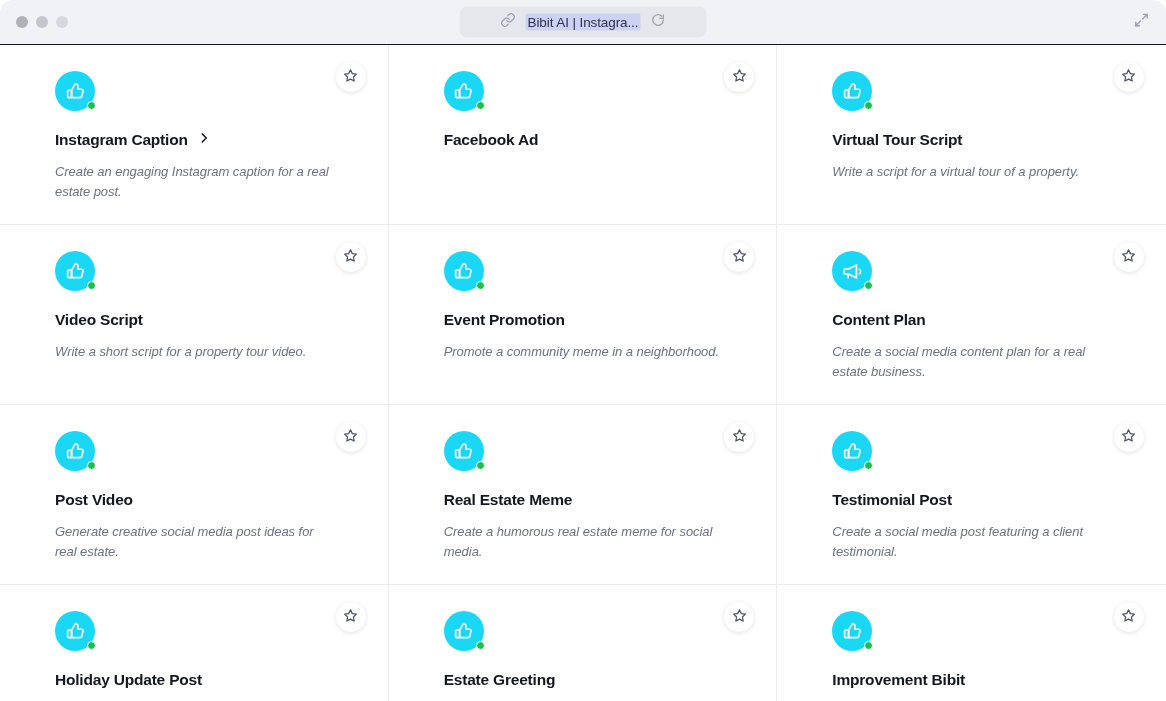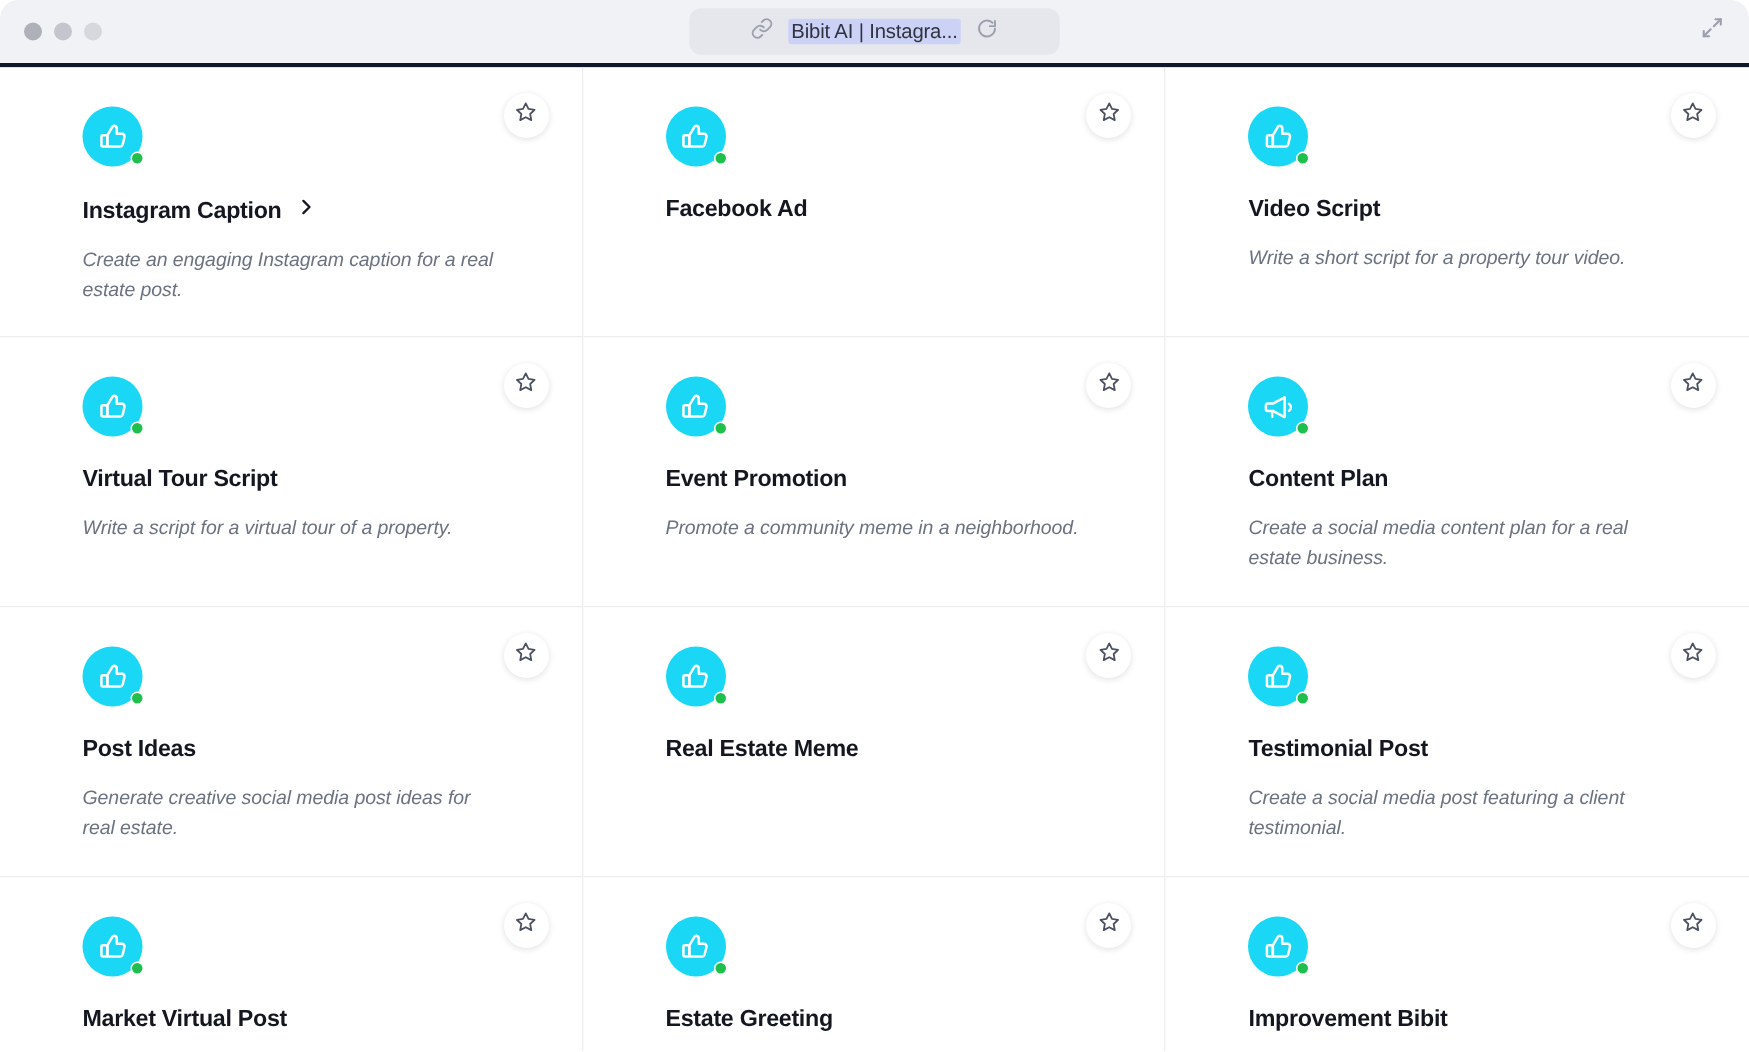--- a/index.html
+++ b/index.html
@@ -20,21 +20,21 @@
     background: #ffffff;
     border-radius: 12px 12px 0 0;
     overflow: hidden;
   }
 
   
   .titlebar {
     position: relative;
     height: 45px;
     background: #f1f2f5;
-    border-bottom: 3px solid #0f172a;
+    border-bottom: 1px solid #0f172a;
     border-radius: 12px 12px 0 0;
     display: flex;
     align-items: center;
   }
 
   .traffic-lights {
     position: absolute;
     left: 16px;
     top: 50%;
     transform: translateY(-50%);
@@ -258,48 +258,48 @@
     <div class="card-icon-wrap">
       <div class="card-icon">
             <svg width="21" height="21" viewBox="0 0 24 24" fill="none" stroke="#ffffff" stroke-width="1.9" stroke-linecap="round" stroke-linejoin="round">
               <path d="M7.5 10.5 11.2 4.2a1.9 1.9 0 0 1 3.5 1.1V9.4h4a1.9 1.9 0 0 1 1.85 2.35l-1.3 5.6A2.2 2.2 0 0 1 17.1 19H7.5z"></path>
               <rect x="3" y="10.5" width="4.5" height="8.5" rx="1.1"></rect>
             </svg>
           </div>
       <span class="status-dot"></span>
     </div>
     <div class="card-title-row">
+      <span class="card-title">Virtual Tour Script</span>
+
+    </div>
+    <div class="card-desc">Write a script for a virtual tour of a property.</div>
+    <div class="star-button">
+      <span class="star-icon">
+        <svg width="15" height="15" viewBox="0 0 24 24" fill="none" stroke="currentColor" stroke-width="1.9" stroke-linecap="round" stroke-linejoin="round">
+          <polygon points="12 3 14.9 9 21.4 9.9 16.7 14.4 17.9 20.9 12 17.8 6.1 20.9 7.3 14.4 2.6 9.9 9.1 9"></polygon>
+        </svg>
+      </span>
+    </div>
+  </div>
+
+  <div class="card">
+    <div class="card-icon-wrap">
+      <div class="card-icon">
+            <svg width="21" height="21" viewBox="0 0 24 24" fill="none" stroke="#ffffff" stroke-width="1.9" stroke-linecap="round" stroke-linejoin="round">
+              <path d="M7.5 10.5 11.2 4.2a1.9 1.9 0 0 1 3.5 1.1V9.4h4a1.9 1.9 0 0 1 1.85 2.35l-1.3 5.6A2.2 2.2 0 0 1 17.1 19H7.5z"></path>
+              <rect x="3" y="10.5" width="4.5" height="8.5" rx="1.1"></rect>
+            </svg>
+          </div>
+      <span class="status-dot"></span>
+    </div>
+    <div class="card-title-row">
       <span class="card-title">Video Script</span>
 
     </div>
     <div class="card-desc">Write a short script for a property tour video.</div>
-    <div class="star-button">
-      <span class="star-icon">
-        <svg width="15" height="15" viewBox="0 0 24 24" fill="none" stroke="currentColor" stroke-width="1.9" stroke-linecap="round" stroke-linejoin="round">
-          <polygon points="12 3 14.9 9 21.4 9.9 16.7 14.4 17.9 20.9 12 17.8 6.1 20.9 7.3 14.4 2.6 9.9 9.1 9"></polygon>
-        </svg>
-      </span>
-    </div>
-  </div>
-
-  <div class="card">
-    <div class="card-icon-wrap">
-      <div class="card-icon">
-            <svg width="21" height="21" viewBox="0 0 24 24" fill="none" stroke="#ffffff" stroke-width="1.9" stroke-linecap="round" stroke-linejoin="round">
-              <path d="M7.5 10.5 11.2 4.2a1.9 1.9 0 0 1 3.5 1.1V9.4h4a1.9 1.9 0 0 1 1.85 2.35l-1.3 5.6A2.2 2.2 0 0 1 17.1 19H7.5z"></path>
-              <rect x="3" y="10.5" width="4.5" height="8.5" rx="1.1"></rect>
-            </svg>
-          </div>
-      <span class="status-dot"></span>
-    </div>
-    <div class="card-title-row">
-      <span class="card-title">Virtual Tour Script</span>
-
-    </div>
-    <div class="card-desc">Write a script for a virtual tour of a property.</div>
     <div class="star-button">
       <span class="star-icon">
         <svg width="15" height="15" viewBox="0 0 24 24" fill="none" stroke="currentColor" stroke-width="1.9" stroke-linecap="round" stroke-linejoin="round">
           <polygon points="12 3 14.9 9 21.4 9.9 16.7 14.4 17.9 20.9 12 17.8 6.1 20.9 7.3 14.4 2.6 9.9 9.1 9"></polygon>
         </svg>
       </span>
     </div>
   </div>
 
   <div class="card">
@@ -355,21 +355,21 @@
     <div class="card-icon-wrap">
       <div class="card-icon">
             <svg width="21" height="21" viewBox="0 0 24 24" fill="none" stroke="#ffffff" stroke-width="1.9" stroke-linecap="round" stroke-linejoin="round">
               <path d="M7.5 10.5 11.2 4.2a1.9 1.9 0 0 1 3.5 1.1V9.4h4a1.9 1.9 0 0 1 1.85 2.35l-1.3 5.6A2.2 2.2 0 0 1 17.1 19H7.5z"></path>
               <rect x="3" y="10.5" width="4.5" height="8.5" rx="1.1"></rect>
             </svg>
           </div>
       <span class="status-dot"></span>
     </div>
     <div class="card-title-row">
-      <span class="card-title">Post Ideas</span>
+      <span class="card-title">Post Video</span>
 
     </div>
     <div class="card-desc">Generate creative social media post ideas for real estate.</div>
     <div class="star-button">
       <span class="star-icon">
         <svg width="15" height="15" viewBox="0 0 24 24" fill="none" stroke="currentColor" stroke-width="1.9" stroke-linecap="round" stroke-linejoin="round">
           <polygon points="12 3 14.9 9 21.4 9.9 16.7 14.4 17.9 20.9 12 17.8 6.1 20.9 7.3 14.4 2.6 9.9 9.1 9"></polygon>
         </svg>
       </span>
     </div>
@@ -382,20 +382,21 @@
               <path d="M7.5 10.5 11.2 4.2a1.9 1.9 0 0 1 3.5 1.1V9.4h4a1.9 1.9 0 0 1 1.85 2.35l-1.3 5.6A2.2 2.2 0 0 1 17.1 19H7.5z"></path>
               <rect x="3" y="10.5" width="4.5" height="8.5" rx="1.1"></rect>
             </svg>
           </div>
       <span class="status-dot"></span>
     </div>
     <div class="card-title-row">
       <span class="card-title">Real Estate Meme</span>
 
     </div>
+    <div class="card-desc">Create a humorous real estate meme for social media.</div>
     <div class="star-button">
       <span class="star-icon">
         <svg width="15" height="15" viewBox="0 0 24 24" fill="none" stroke="currentColor" stroke-width="1.9" stroke-linecap="round" stroke-linejoin="round">
           <polygon points="12 3 14.9 9 21.4 9.9 16.7 14.4 17.9 20.9 12 17.8 6.1 20.9 7.3 14.4 2.6 9.9 9.1 9"></polygon>
         </svg>
       </span>
     </div>
   </div>
 
   <div class="card">
@@ -426,21 +427,21 @@
     <div class="card-icon-wrap">
       <div class="card-icon">
             <svg width="21" height="21" viewBox="0 0 24 24" fill="none" stroke="#ffffff" stroke-width="1.9" stroke-linecap="round" stroke-linejoin="round">
               <path d="M7.5 10.5 11.2 4.2a1.9 1.9 0 0 1 3.5 1.1V9.4h4a1.9 1.9 0 0 1 1.85 2.35l-1.3 5.6A2.2 2.2 0 0 1 17.1 19H7.5z"></path>
               <rect x="3" y="10.5" width="4.5" height="8.5" rx="1.1"></rect>
             </svg>
           </div>
       <span class="status-dot"></span>
     </div>
     <div class="card-title-row">
-      <span class="card-title">Market Virtual Post</span>
+      <span class="card-title">Holiday Update Post</span>
 
     </div>
     <div class="card-desc"></div>
     <div class="star-button">
       <span class="star-icon">
         <svg width="15" height="15" viewBox="0 0 24 24" fill="none" stroke="currentColor" stroke-width="1.9" stroke-linecap="round" stroke-linejoin="round">
           <polygon points="12 3 14.9 9 21.4 9.9 16.7 14.4 17.9 20.9 12 17.8 6.1 20.9 7.3 14.4 2.6 9.9 9.1 9"></polygon>
         </svg>
       </span>
     </div>

